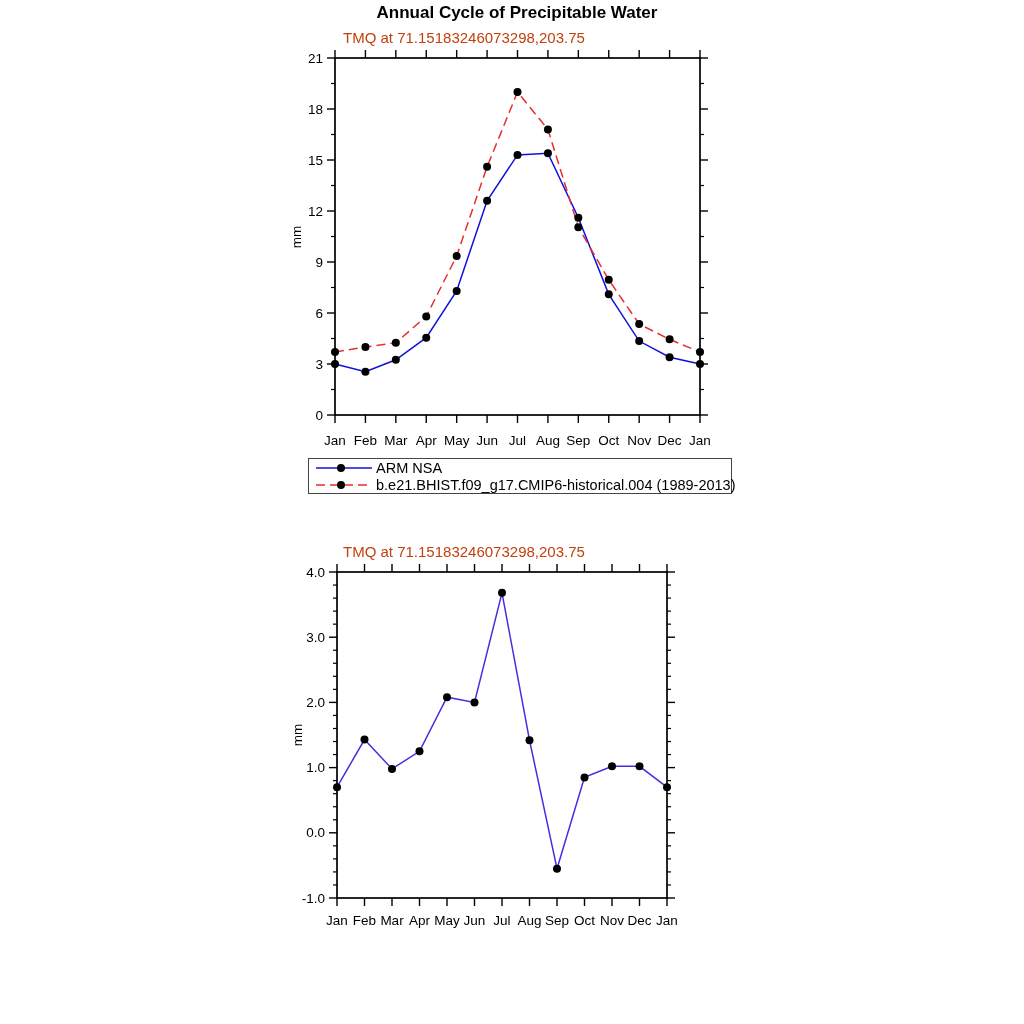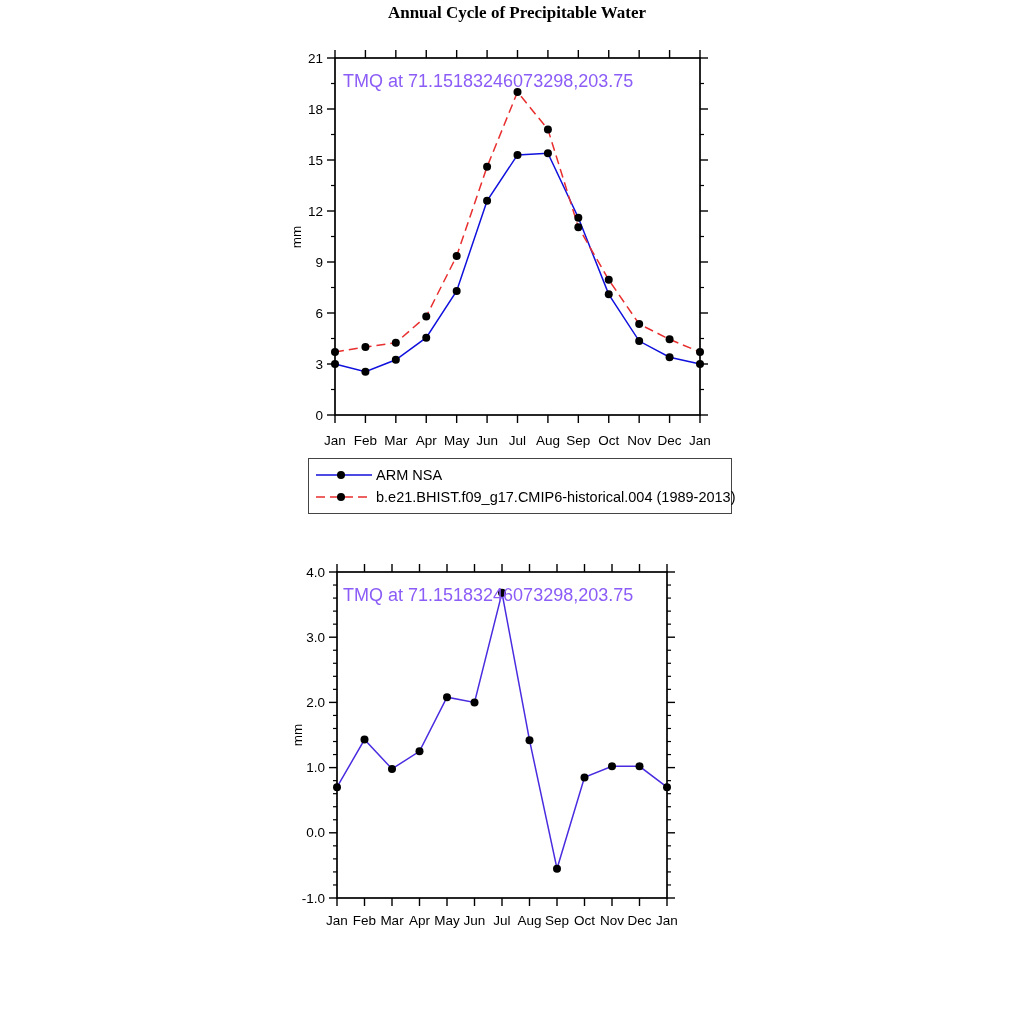--- a/index.html
+++ b/index.html
@@ -16,47 +16,45 @@
     color: #000000;
     overflow: hidden;
   }
   .chart-title {
     position: absolute;
     transform: translateX(-50%);
     white-space: nowrap;
     font-size: 17px;
     font-weight: bold;
     color: #000000;
-    font-family: Liberation Serif, serif;
   }
   .chart-subtitle {
     position: absolute;
     white-space: nowrap;
-    font-size: 18px;
-    color: #8b5cf6;
-    margin-top: 42px;
+    font-size: 15px;
+    color: #c2410c;
   }
   .y-axis-label {
     position: absolute;
     transform: translate(-50%, -50%) rotate(-90deg);
     font-size: 13.5px;
     color: #000000;
     white-space: nowrap;
   }
   #plot-svg {
     position: absolute;
     left: 0;
     top: 0;
   }
   #legend-box {
     position: absolute;
     left: 308px;
     top: 458px;
     width: 424px;
-    height: 56px;
+    height: 36px;
     border: 1px solid #444444;
     background: #ffffff;
     box-sizing: border-box;
     display: flex;
     flex-direction: column;
     justify-content: center;
   }
   .legend-row {
     display: flex;
     align-items: center;

